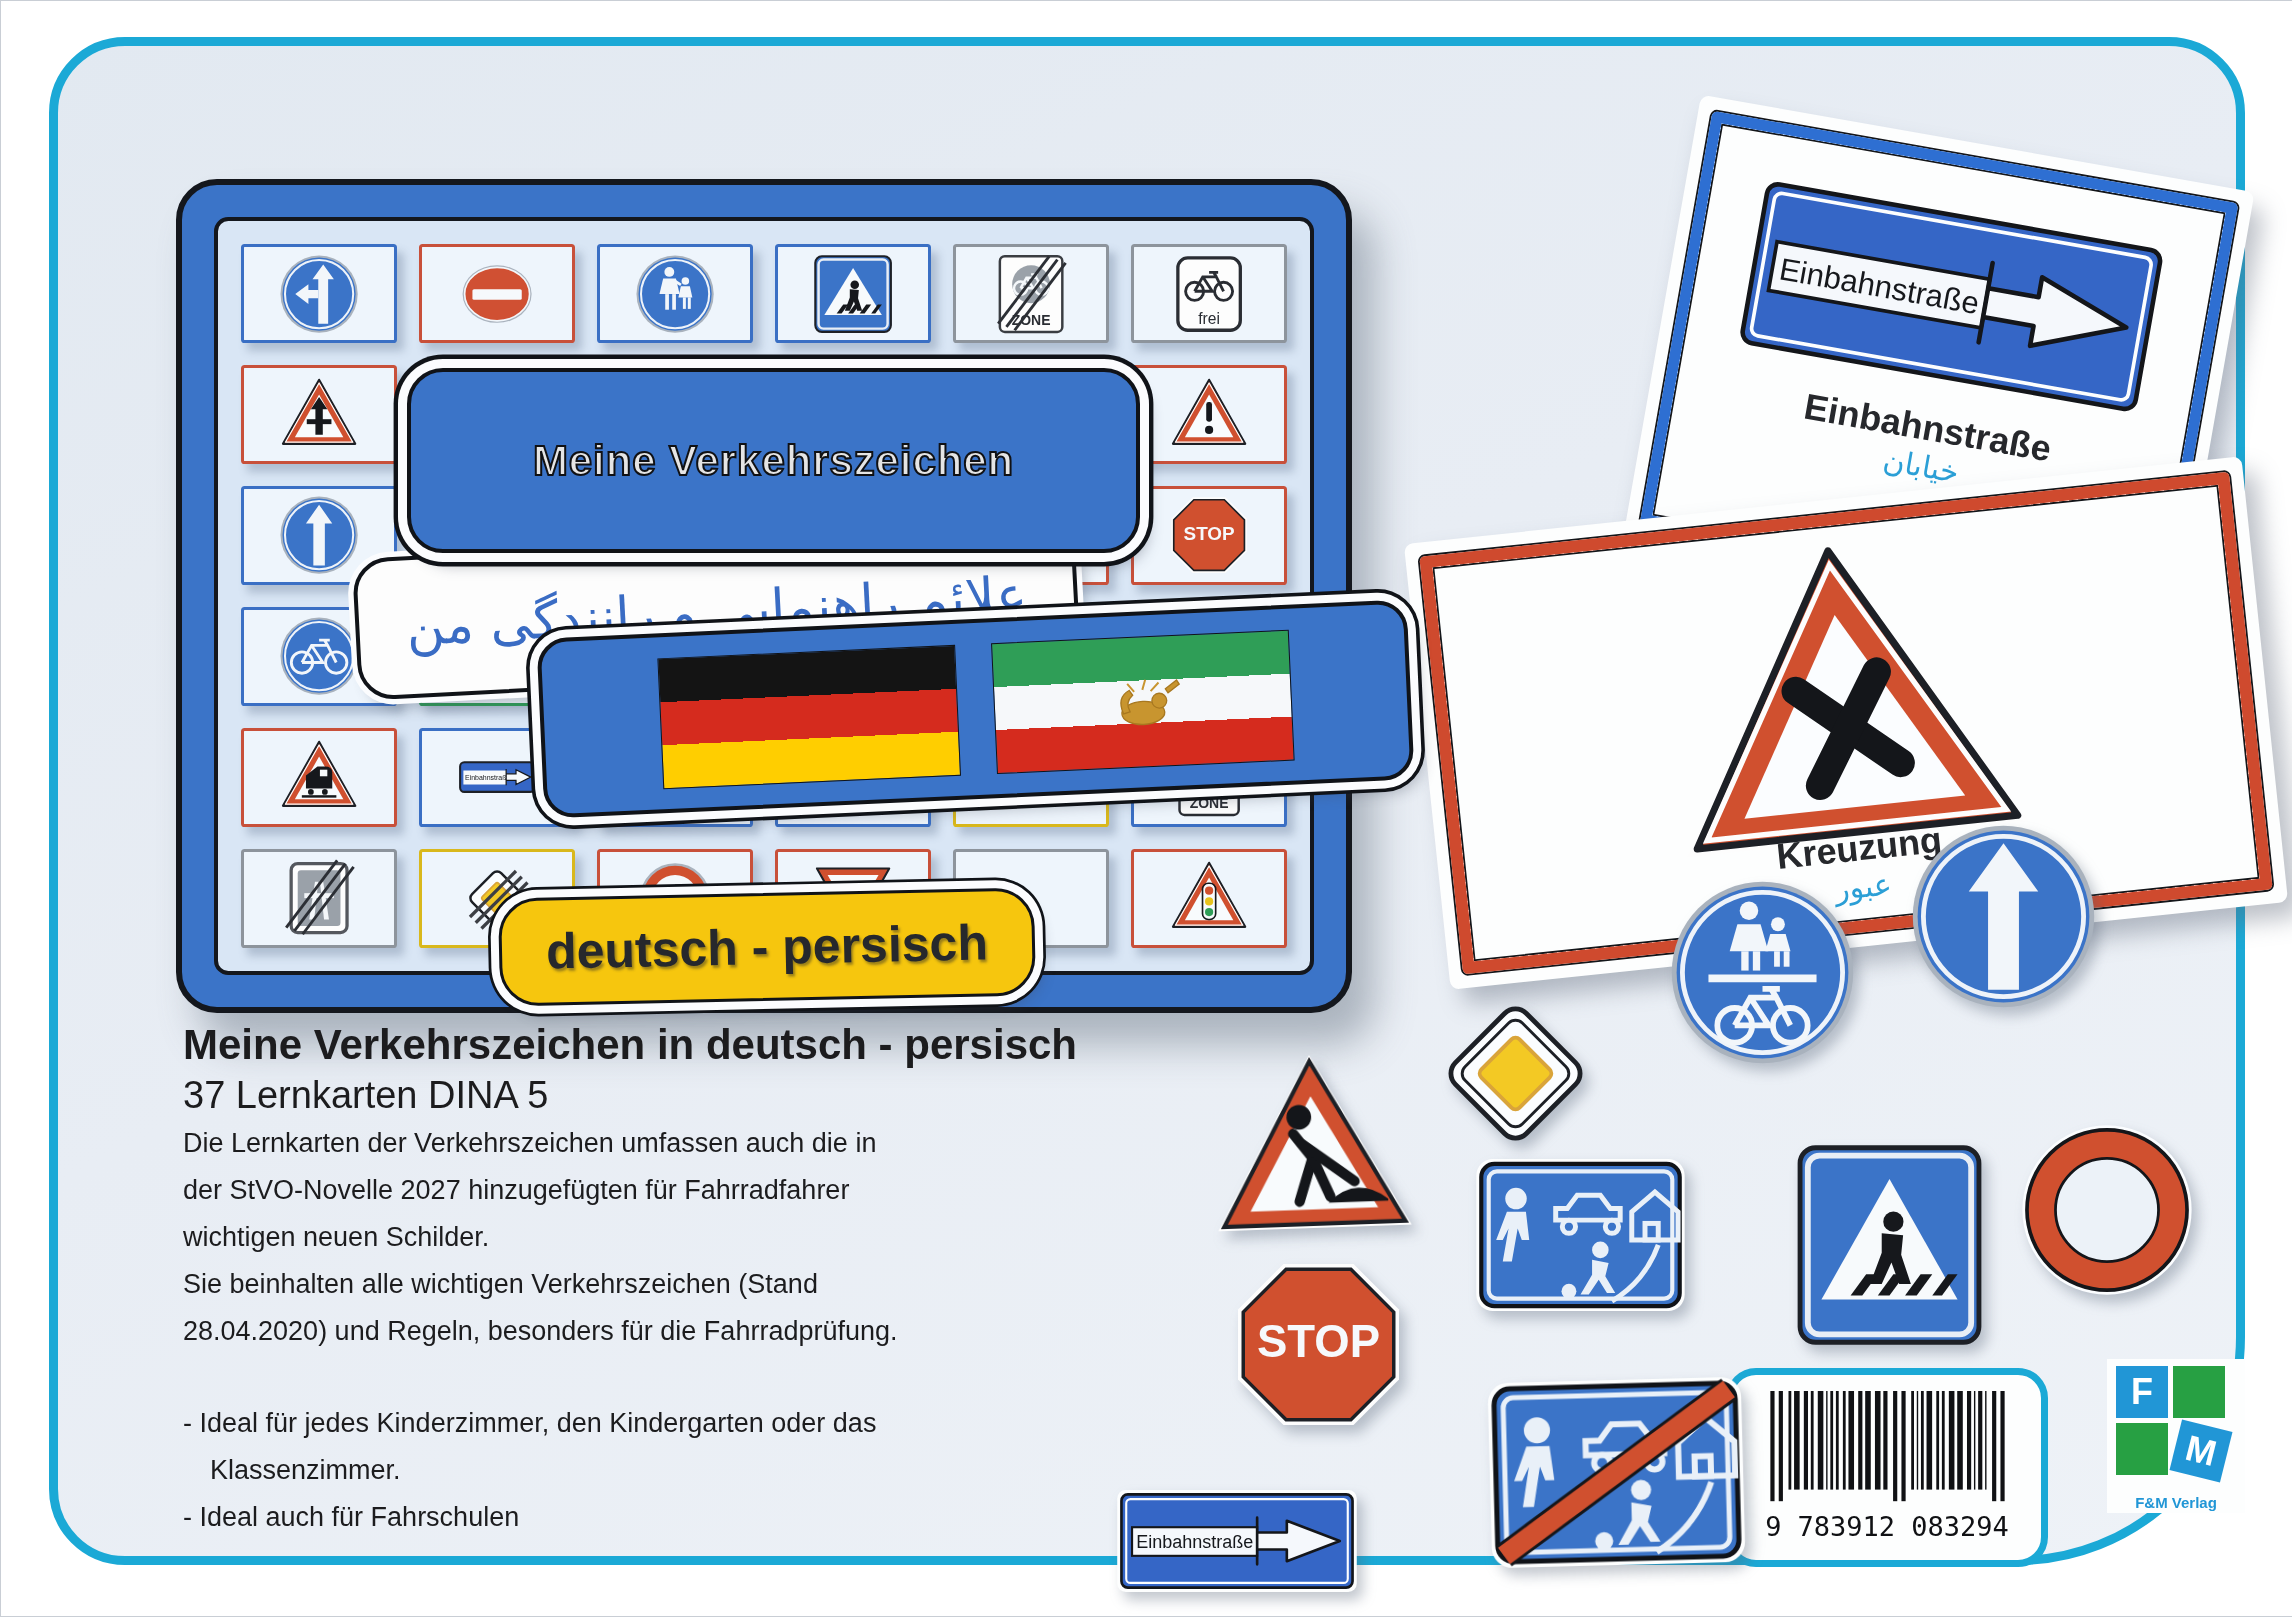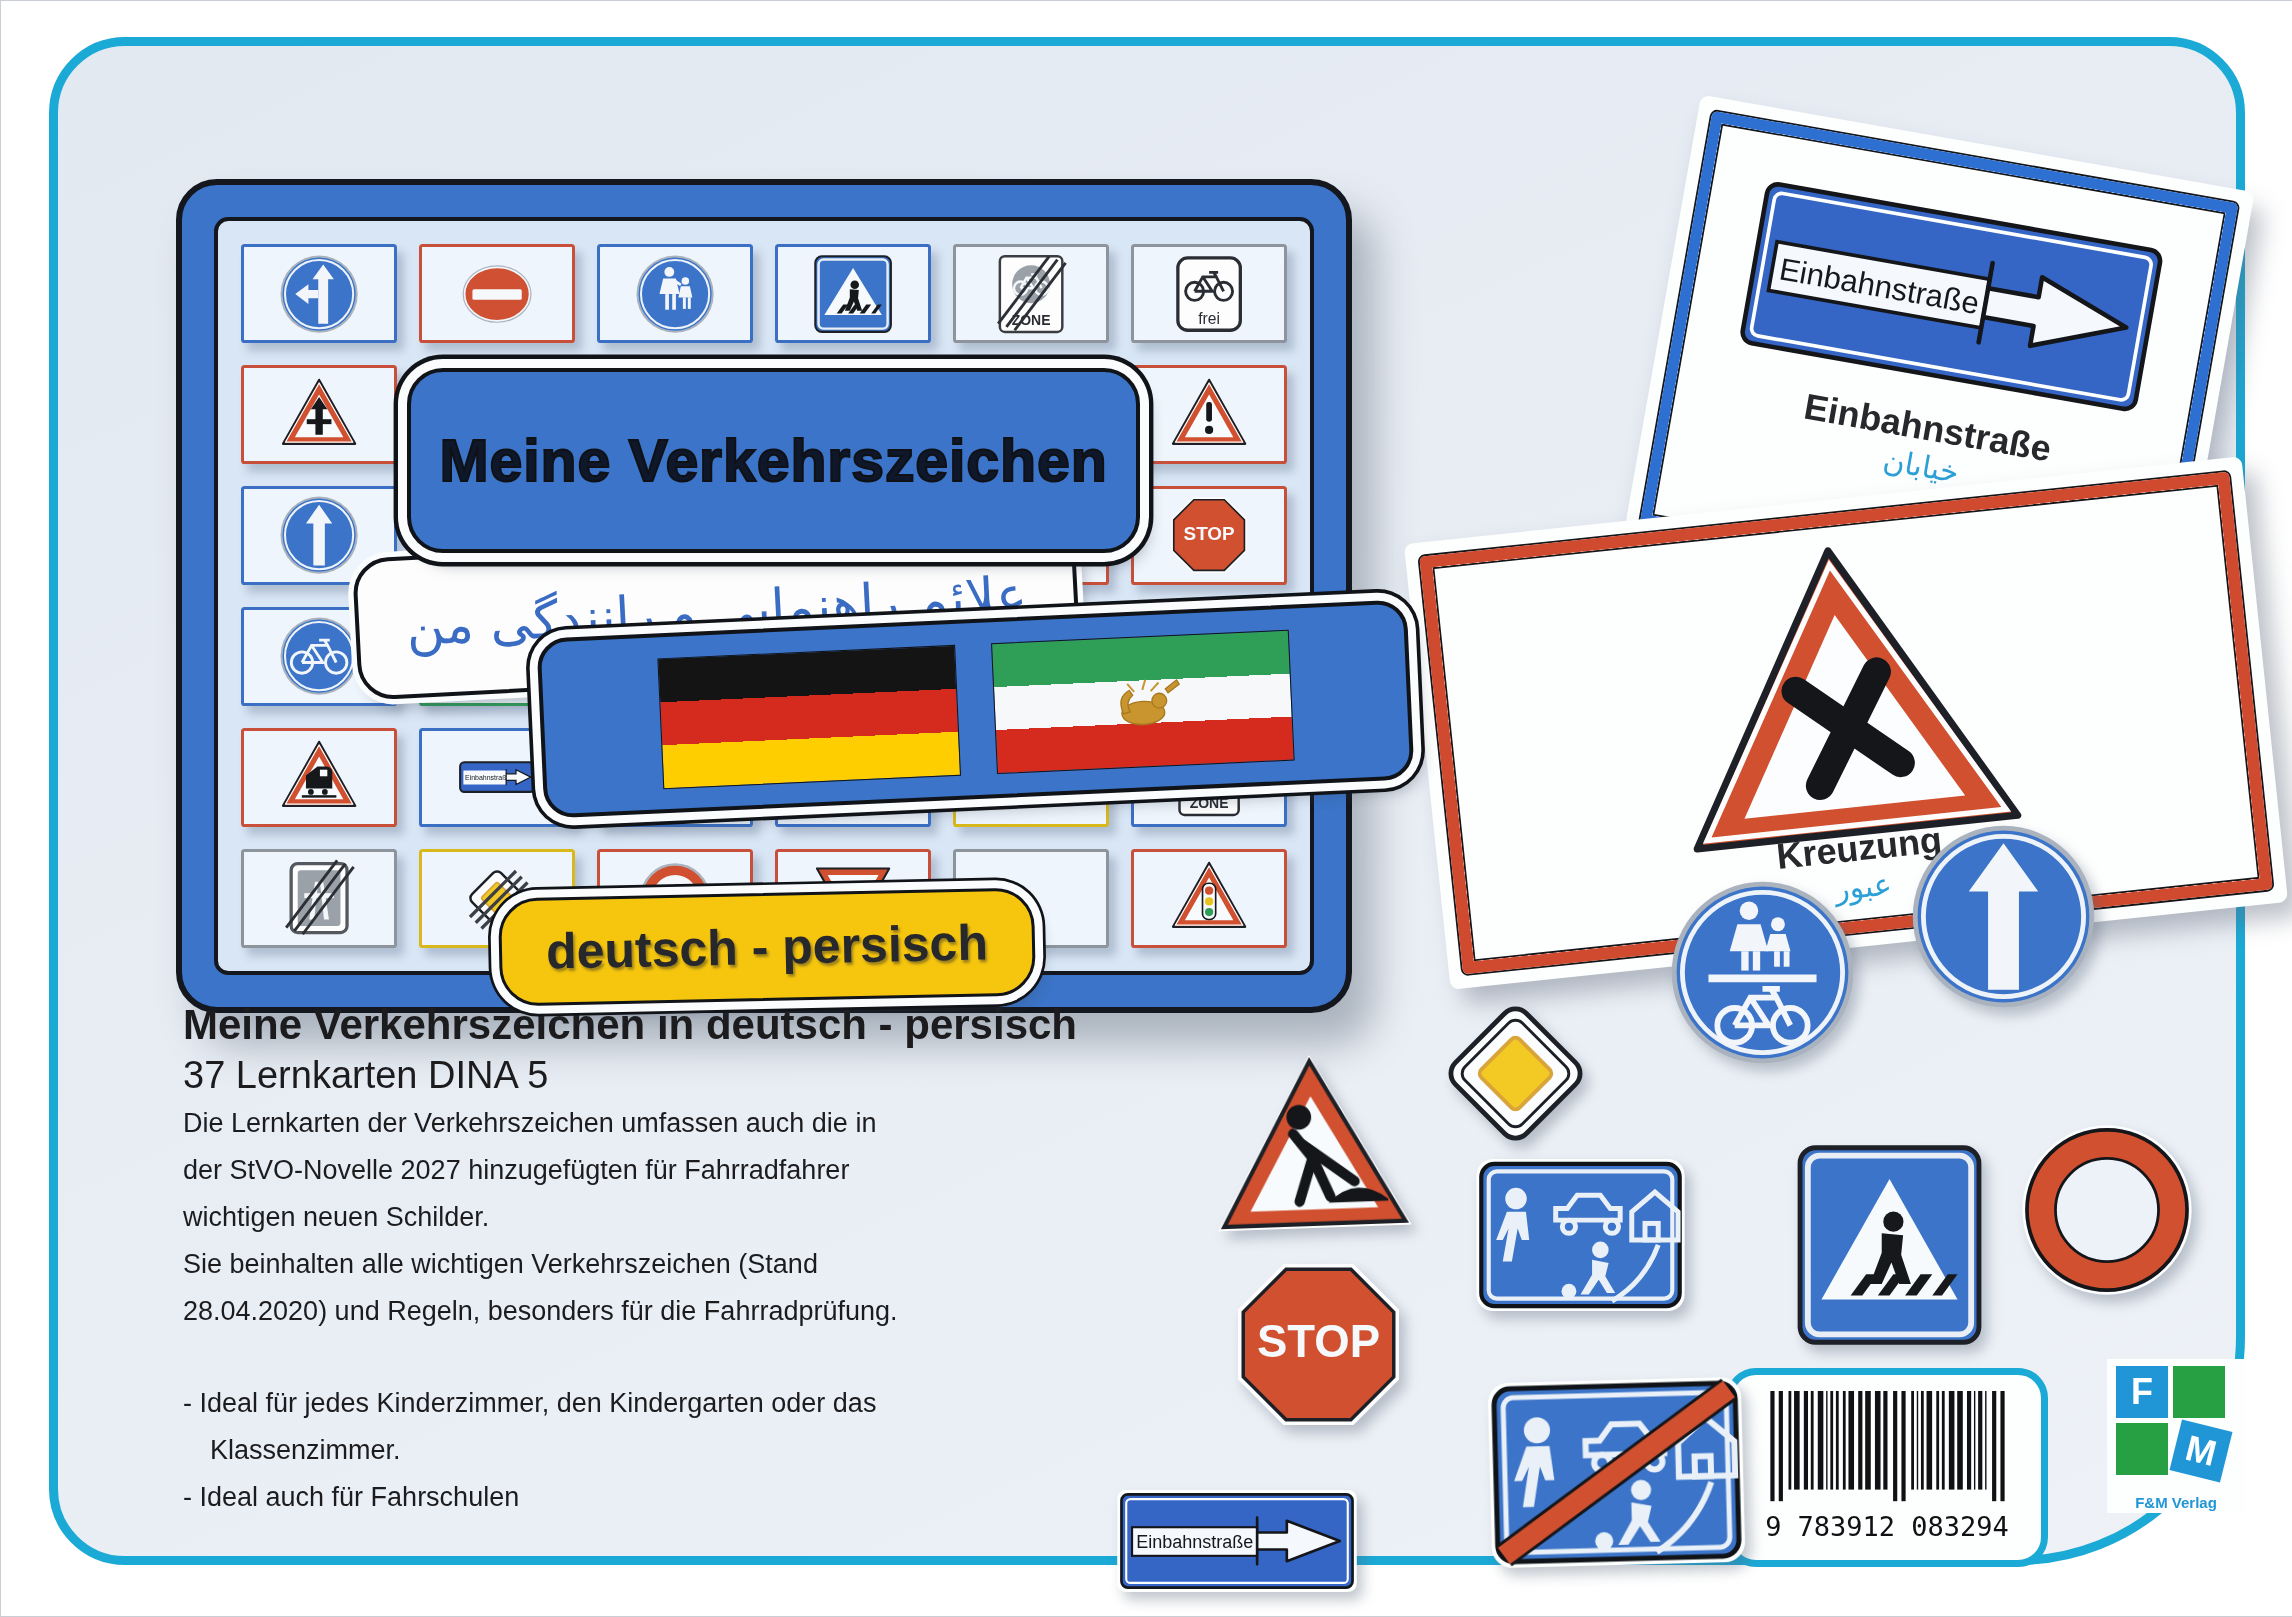--- a/index.html
+++ b/index.html
@@ -15,21 +15,21 @@
   .grid{display:grid;grid-template-columns:repeat(6,1fr);grid-template-rows:repeat(6,1fr);gap:21.5px;width:100%;height:100%;}
   .sign-card{background:#eef5fc;border:3.6px solid #3a6fc4;border-radius:3.6px;box-shadow:6.3px 8px 8px rgba(80,100,130,.30);
              display:flex;align-items:center;justify-content:center;overflow:hidden;}
   .sign-card svg{height:88%;max-width:94%;}
   .b-blue{border-color:#3a6fc4;} .b-red{border-color:#c8503a;} .b-green{border-color:#2f9e57;}
   .b-grey{border-color:#8d949c;} .b-yellow{border-color:#d9b81c;}
   
   .banner{position:absolute;display:flex;align-items:center;justify-content:center;border-radius:36px;}
   .banner-title{left:349px;top:322px;width:725px;height:177px;background:#3b74c8;border:4.5px solid #101318;
         box-shadow:0 0 0 9px #fbfcfe,0 0 0 13.4px #101318,9px 12.5px 14.3px rgba(60,70,90,.35);z-index:32;}
-  .banner-title span{font-size:59px;font-weight:bold;color:#0f172a;letter-spacing:0.9px;
+  .banner-title span{font-size:42px;font-weight:bold;color:#e5e5e5;letter-spacing:0.9px;
         -webkit-text-stroke:2px #101114;text-shadow:0 0 0.9px #101114;}
   .banner-fa{left:297px;top:494px;width:715px;height:134px;background:#fdfdfd;border:4.5px solid #101318;
         box-shadow:0 0 0 5.4px #fbfcfe,7.2px 10.7px 12.5px rgba(60,70,90,.3);transform:rotate(-3deg);z-index:30;}
   .banner-fa span{font-family:"DejaVu Sans",sans-serif;font-size:52px;color:#3a6cc4;direction:rtl;}
   .banner-flags{left:482px;top:573px;width:863px;height:172px;background:#3b74c8;border:4.5px solid #101318;
         box-shadow:0 0 0 8px #fbfcfe,0 0 0 11.6px #101318,9px 12.5px 14.3px rgba(60,70,90,.3);
         transform:rotate(-2.6deg);gap:36px;z-index:33;border-radius:30px;}
   .flag{width:296px;height:129px;border:1.8px solid #101318;position:relative;overflow:hidden;}
   .flag-de{background:linear-gradient(180deg,#141414 0 33.3%,#d52b1e 33.3% 66.6%,#ffce00 66.6% 100%);}
   .flag-ir{background:linear-gradient(180deg,#2f9e57 0 33.3%,#f6f8fa 33.3% 66.6%,#d observing52b1e 66.6% 100%);}
@@ -56,21 +56,21 @@
   .st-priority-road-sign{left:1361px;top:931px;width:193px;height:193px;}
   .st-shared-path-sign{left:1608px;top:828px;width:193px;height:197px;}
   .st-straight-ahead-sign{left:1849px;top:772px;width:193px;height:197px;}
   .st-stop-sign{left:1173px;top:1209px;width:175px;height:179px;}
   .st-home-zone-sign{left:1415px;top:1106px;width:215px;height:166px;}
   .st-pedestrian-crossing-sign{left:1733px;top:1094px;width:197px;height:210px;}
   .st-vehicles-prohibited-sign{left:1957px;top:1070px;width:184px;height:188px;}
   .st-one-way-sign{left:1057px;top:1442px;width:244px;height:106px;}
   .st-home-zone-end-sign{left:1424px;top:1330px;width:269px;height:193px;transform:rotate(-1.5deg);}
   
-  .desc{position:absolute;left:125px;top:954px;width:1075px;color:#1c1c1e;z-index:6;}
+  .desc{position:absolute;left:125px;top:974px;width:1075px;color:#1c1c1e;z-index:6;}
   .desc .h{font-size:42px;font-weight:bold;line-height:50px;}
   .desc .sub{font-size:38px;line-height:50px;}
   .desc .ln{font-size:27px;line-height:47px;}
   .desc .gap{height:45px;}
   .desc .emph{font-style:italic;text-decoration:underline;}
   .desc .indent{padding-left:27px;}
   
   .barcode{position:absolute;left:1668px;top:1322px;width:322px;height:199px;background:#fdfefe;
         border:7.2px solid #1ba9d6;border-radius:30px;z-index:6;display:flex;flex-direction:column;align-items:center;box-sizing:border-box;}
   .barcode .bars{width:251px;height:116px;margin-top:16px;}

